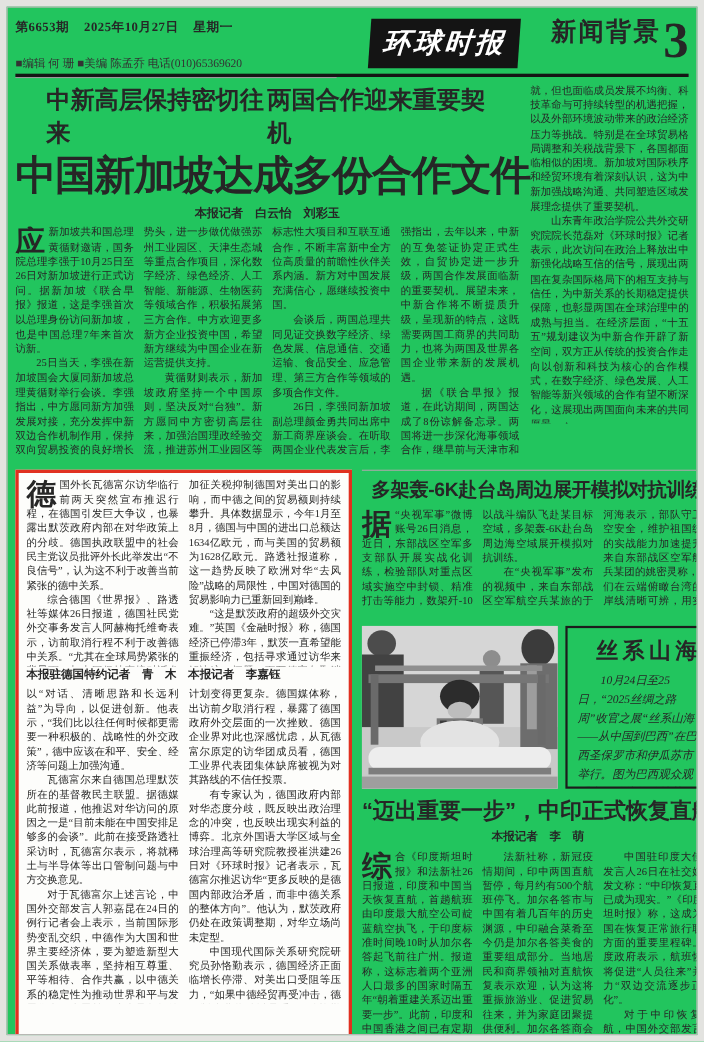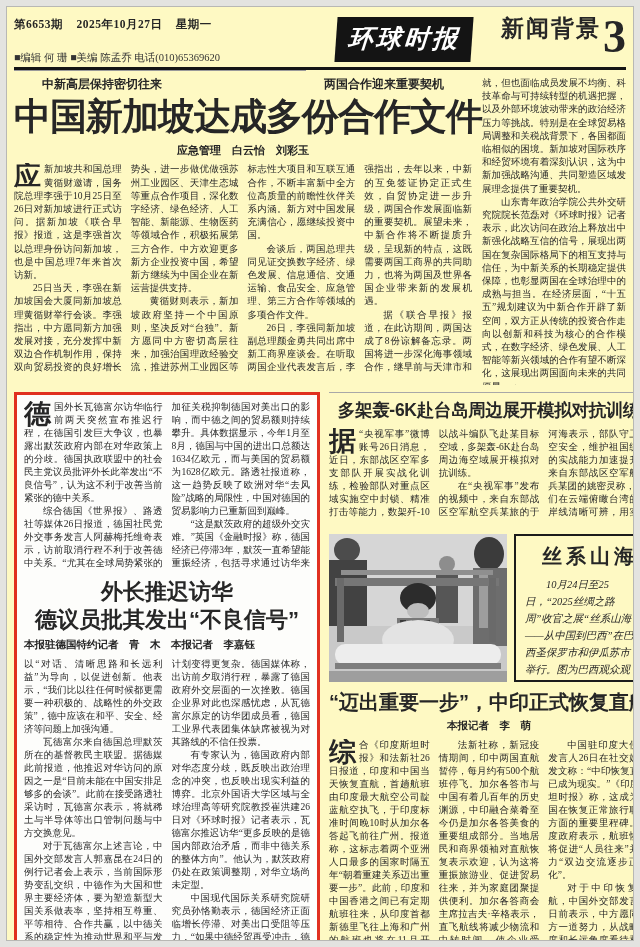--- a/index.html
+++ b/index.html
@@ -1,17 +1,17 @@
 <!DOCTYPE html>
 <html><head>
 <meta charset="utf-8">
 <style>
   html,body{margin:0;padding:0;}
   body{width:640px;height:947px;background:#e3e3e0;font-family:"Liberation Serif","DejaVu Serif",serif;color:#262626;}
-  .page{width:628px;height:935px;margin:6px auto 0;background:#fef9c3;border:1px solid #b8b8b4;box-sizing:border-box;padding:8px 7px 7px;overflow:hidden;}
+  .page{width:628px;height:935px;margin:6px auto 0;background:#22c55e;border:1px solid #b8b8b4;box-sizing:border-box;padding:8px 7px 7px;overflow:hidden;}
 
   
   .hdr{display:flex;justify-content:space-between;align-items:flex-start;height:50px;}
   .hdr-left{border-bottom:1px solid #9a9a9a;padding:2px 0 5px;width:292px;}
   .hdr-line1{font-size:11.5px;font-weight:700;letter-spacing:.5px;white-space:nowrap;}
   .hdr-line1 span{margin-right:10px;}
   .hdr-line2{font-size:10.5px;margin-top:19px;white-space:nowrap;color:#333;}
   .masthead{background:#141414;color:#fff;padding:5px 12px 7px;font-size:25px;font-weight:700;font-style:italic;letter-spacing:3px;font-family:"Liberation Serif",serif;transform:skewX(-4deg);margin-top:2px;}
   .hdr-right{display:flex;margin-top:2px;}
   .section-label{font-size:23px;font-weight:900;font-family:"Liberation Sans",sans-serif;letter-spacing:2px;line-height:1;padding-bottom:4px;}
@@ -20,21 +20,21 @@
 
   
   p.np{margin:0;text-indent:2em;}
   p.np.cont{text-indent:0;}
   .just{text-align:justify;text-justify:inter-ideograph;}
   .dropcap{float:left;font-size:27px;line-height:25px;font-weight:700;font-family:"Liberation Sans",sans-serif;padding:1px 3px 0 0;}
 
   
   .main{display:flex;}
   .main-left{width:458px;flex:none;}
-  .kicker{display:flex;justify-content:space-between;padding:0 28px;font-size:12px;font-weight:700;font-family:"Liberation Sans",sans-serif;margin:1px 0 3px;}
+  .kicker{display:flex;justify-content:space-between;padding:0 28px;font-size:22px;font-weight:700;font-family:"Liberation Sans",sans-serif;margin:1px 0 3px;}
   .headline1{font-size:37px;font-weight:900;font-family:"Liberation Sans",sans-serif;letter-spacing:-1px;line-height:1.12;margin:0;white-space:nowrap;}
   .byline{text-align:center;font-size:11px;font-weight:700;margin:6px 0 5px;}
   .body4{column-count:4;column-gap:9px;column-fill:auto;height:214px;overflow:hidden;font-size:9.5px;line-height:13.2px;}
   .main-right{flex:1;margin-left:10px;height:308px;overflow:hidden;font-size:9.5px;line-height:13.2px;padding-top:2px;}
 
   
   .bottom{display:flex;margin-top:7px;}
   .redbox{width:306px;flex:none;border:3px solid #e0301f;box-sizing:border-box;height:560px;padding:6px 7px;overflow:hidden;background:#fdfdfb;}
   .g-cols{display:flex;gap:9px;}
   .g-col{width:50%;overflow:hidden;font-size:9.5px;line-height:13px;}
@@ -81,21 +81,21 @@
   </div>
   <div class="black-rule"></div>
 
   <div class="main">
     <div class="main-left">
       <div class="kicker">
         <span>中新高层保持密切往来</span>
         <span>两国合作迎来重要契机</span>
       </div>
       <h1 class="headline1">中国新加坡达成多份合作文件</h1>
-      <div class="byline">应急管理　白云怡　刘彩玉</div>
+      <div class="byline">本报记者　白云怡　刘彩玉</div>
       <div class="body4 just">
         <p class="np cont"><span class="dropcap">应</span><span>新加坡共和国总理黄循财邀请，国务院总理李强于10月25日至26日对新加坡进行正式访问。据新加坡《联合早报》报道，这是李强首次以总理身份访问新加坡，也是中国总理7年来首次访新。</span></p>
         <p class="np">25日当天，李强在新加坡国会大厦同新加坡总理黄循财举行会谈。李强指出，中方愿同新方加强发展对接，充分发挥中新双边合作机制作用，保持双向贸易投资的良好增长势头，进一步做优做强苏州工业园区、天津生态城等重点合作项目，深化数字经济、绿色经济、人工智能、新能源、生物医药等领域合作，积极拓展第三方合作。中方欢迎更多新方企业投资中国，希望新方继续为中国企业在新运营提供支持。</p>
         <p class="np">黄循财则表示，新加坡政府坚持一个中国原则，坚决反对“台独”。新方愿同中方密切高层往来，加强治国理政经验交流，推进苏州工业园区等标志性大项目和互联互通合作，不断丰富新中全方位高质量的前瞻性伙伴关系内涵。新方对中国发展充满信心，愿继续投资中国。</p>
         <p class="np">会谈后，两国总理共同见证交换数字经济、绿色发展、信息通信、交通运输、食品安全、应急管理、第三方合作等领域的多项合作文件。</p>
         <p class="np">26日，李强同新加坡副总理颜金勇共同出席中新工商界座谈会。在听取两国企业代表发言后，李强指出，去年以来，中新的互免签证协定正式生效，自贸协定进一步升级，两国合作发展面临新的重要契机。展望未来，中新合作将不断提质升级，呈现新的特点，这既需要两国工商界的共同助力，也将为两国及世界各国企业带来新的发展机遇。</p>
         <p class="np">据《联合早报》报道，在此访期间，两国达成了8份谅解备忘录。两国将进一步深化海事领域合作，继早前与天津市和山东省设立绿色数码航运走廊后，将进一步设立国家层级的绿色数码航运走廊，以促进创新、加强海事连通性，并支持全球海事业往更高效、具韧性和可持续的方向转型。</p>
 
       </div>
     </div>
@@ -110,24 +110,20 @@
     <div class="redbox">
       <div class="g-cols g-top">
         <div class="g-col just">
           <p class="np cont"><span class="dropcap">德</span><span>国外长瓦德富尔访华临行前两天突然宣布推迟行程，在德国引发巨大争议，也暴露出默茨政府内部在对华政策上的分歧。德国执政联盟中的社会民主党议员批评外长此举发出“不良信号”，认为这不利于改善当前紧张的德中关系。</span></p>
           <p class="np">综合德国《世界报》、路透社等媒体26日报道，德国社民党外交事务发言人阿赫梅托维奇表示，访前取消行程不利于改善德中关系。“尤其在全球局势紧张的背景下，与中国保持直接对话尤为重要。”他呼吁德国重新思考对华战略，强调应</p>
         </div>
         <div class="g-col just">
           <p class="np cont">加征关税抑制德国对美出口的影响，而中德之间的贸易额则持续攀升。具体数据显示，今年1月至8月，德国与中国的进出口总额达1634亿欧元，而与美国的贸易额为1628亿欧元。路透社报道称，这一趋势反映了欧洲对华“去风险”战略的局限性，中国对德国的贸易影响力已重新回到巅峰。</p>
           <p class="np">“这是默茨政府的超级外交灾难。”英国《金融时报》称，德国经济已停滞3年，默茨一直希望能重振经济，包括寻求通过访华来解决这一问题，而瓦德富尔取消行程可能会使这一</p>
         </div>
-      </div>
-      <div class="g-headline">
-        <div>外长推迟访华</div>
-        <div>德议员批其发出“不良信号”</div>
       </div>
       <div class="g-byline">本报驻德国特约记者　青　木　本报记者　李嘉钰</div>
       <div class="g-cols g-bottom">
         <div class="g-col just">
           <p class="np cont">以“对话、清晰思路和长远利益”为导向，以促进创新。他表示，“我们比以往任何时候都更需要一种积极的、战略性的外交政策”，德中应该在和平、安全、经济等问题上加强沟通。</p>
           <p class="np">瓦德富尔来自德国总理默茨所在的基督教民主联盟。据德媒此前报道，他推迟对华访问的原因之一是“目前未能在中国安排足够多的会谈”。此前在接受路透社采访时，瓦德富尔表示，将就稀土与半导体等出口管制问题与中方交换意见。</p>
           <p class="np">对于瓦德富尔上述言论，中国外交部发言人郭嘉昆在24日的例行记者会上表示，当前国际形势变乱交织，中德作为大国和世界主要经济体，要为塑造新型大国关系做表率，坚持相互尊重、平等相待、合作共赢，以中德关系的稳定性为推动世界和平与发展作出更大贡献。这也是包括德国企业界在内的两国人民的共同愿望。</p>
 
         </div>
         <div class="g-col just">

